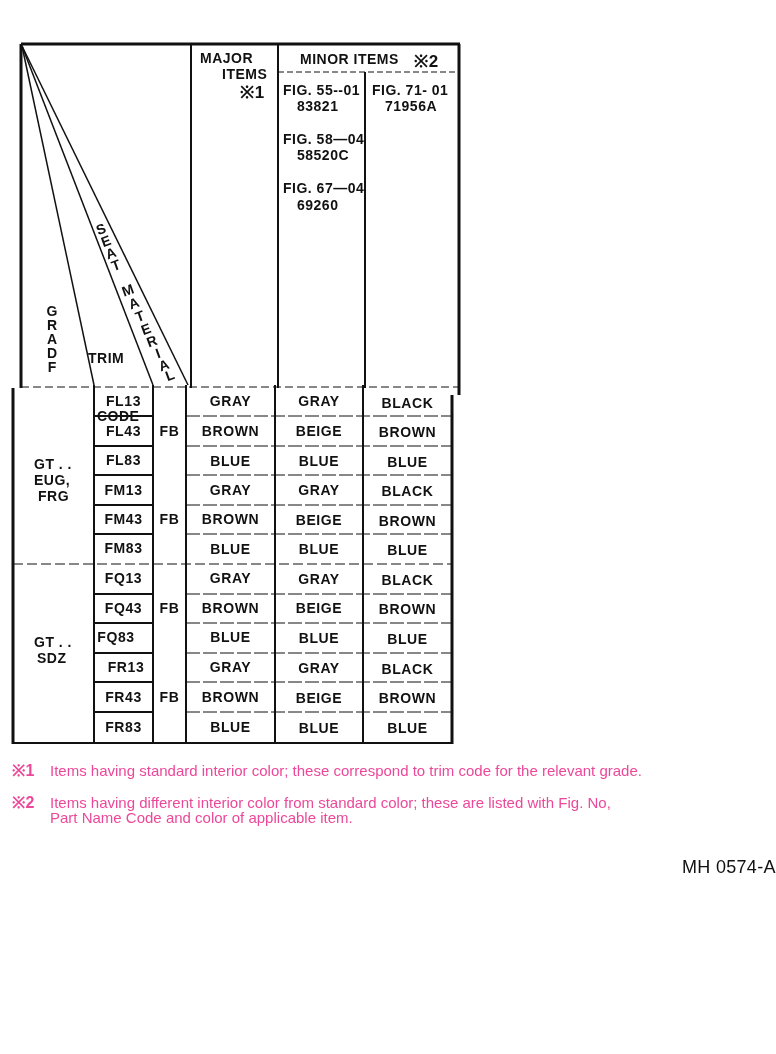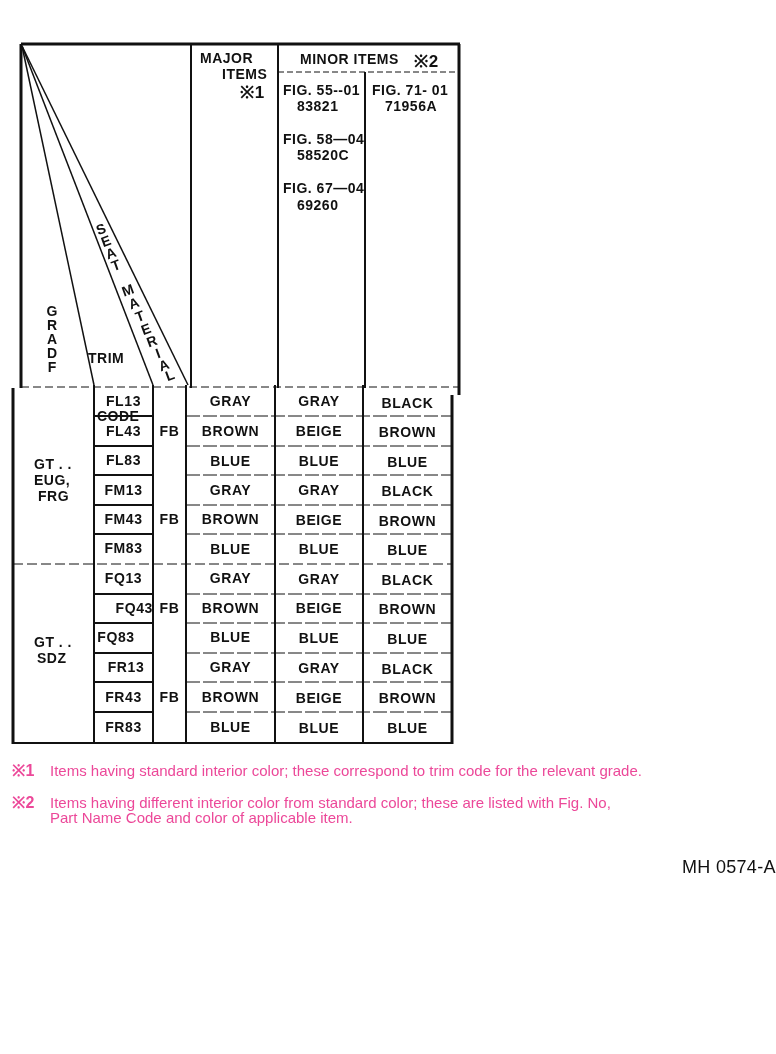--- a/index.html
+++ b/index.html
@@ -170,21 +170,21 @@
     <div class="cell" style="left:275px;top:541px;width:88px;">BLUE</div>
     <div class="cell" style="left:363px;top:542px;width:89px;">BLUE</div>
   </div>
   <div>
     <div class="cell" style="left:94px;top:570px;width:59px;">FQ13</div>
     <div class="cell" style="left:186px;top:570px;width:89px;">GRAY</div>
     <div class="cell" style="left:275px;top:571px;width:88px;">GRAY</div>
     <div class="cell" style="left:363px;top:572px;width:89px;">BLACK</div>
   </div>
   <div>
-    <div class="cell" style="left:94px;top:600px;width:59px;text-align:right;">FQ43</div>
+    <div class="cell" style="left:94px;top:600px;width:59px;">FQ43</div>
     <div class="cell" style="left:153px;top:600px;width:33px;">FB</div>
     <div class="cell" style="left:186px;top:600px;width:89px;">BROWN</div>
     <div class="cell" style="left:275px;top:600px;width:88px;">BEIGE</div>
     <div class="cell" style="left:363px;top:601px;width:89px;">BROWN</div>
   </div>
   <div>
     <div class="cell" style="left:94px;top:629px;width:44px;">FQ83</div>
     <div class="cell" style="left:186px;top:629px;width:89px;">BLUE</div>
     <div class="cell" style="left:275px;top:630px;width:88px;">BLUE</div>
     <div class="cell" style="left:363px;top:631px;width:89px;">BLUE</div>

